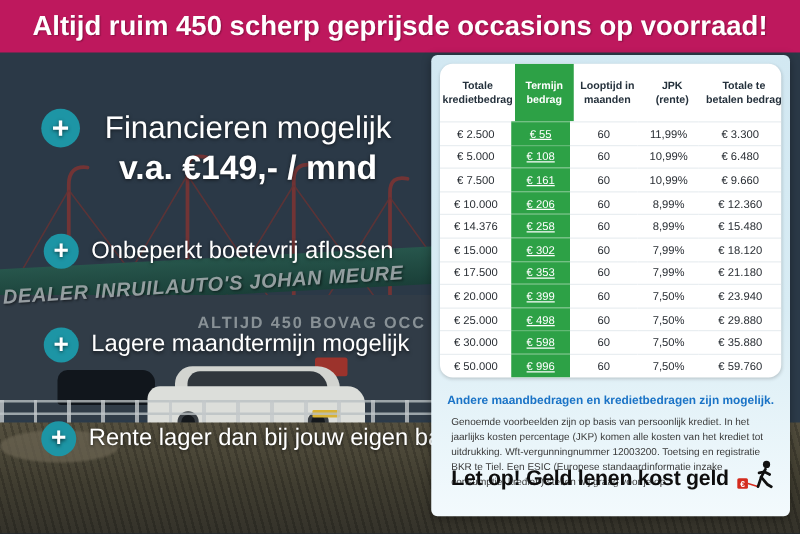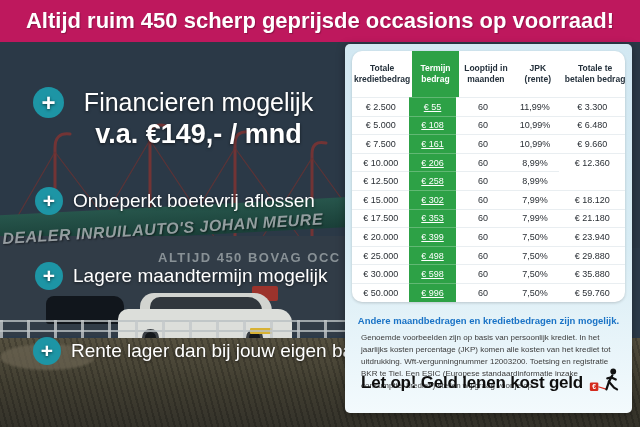--- a/index.html
+++ b/index.html
@@ -196,24 +196,25 @@
             <div class="tcell c5">€ 9.660</div>
           </div>
           <div class="trow tbody-row">
             <div class="tcell c1">€ 10.000</div>
             <div class="tcell c2 green">€ 206</div>
             <div class="tcell c3">60</div>
             <div class="tcell c4">8,99%</div>
             <div class="tcell c5">€ 12.360</div>
           </div>
           <div class="trow tbody-row">
-            <div class="tcell c1">€ 12.500</div>
+            <div class="tcell c1">€ 14.376</div>
             <div class="tcell c2 green">€ 258</div>
             <div class="tcell c3">60</div>
             <div class="tcell c4">8,99%</div>
+            <div class="tcell c5">€ 15.480</div>
           </div>
           <div class="trow tbody-row">
             <div class="tcell c1">€ 15.000</div>
             <div class="tcell c2 green">€ 302</div>
             <div class="tcell c3">60</div>
             <div class="tcell c4">7,99%</div>
             <div class="tcell c5">€ 18.120</div>
           </div>
           <div class="trow tbody-row">
             <div class="tcell c1">€ 17.500</div>

